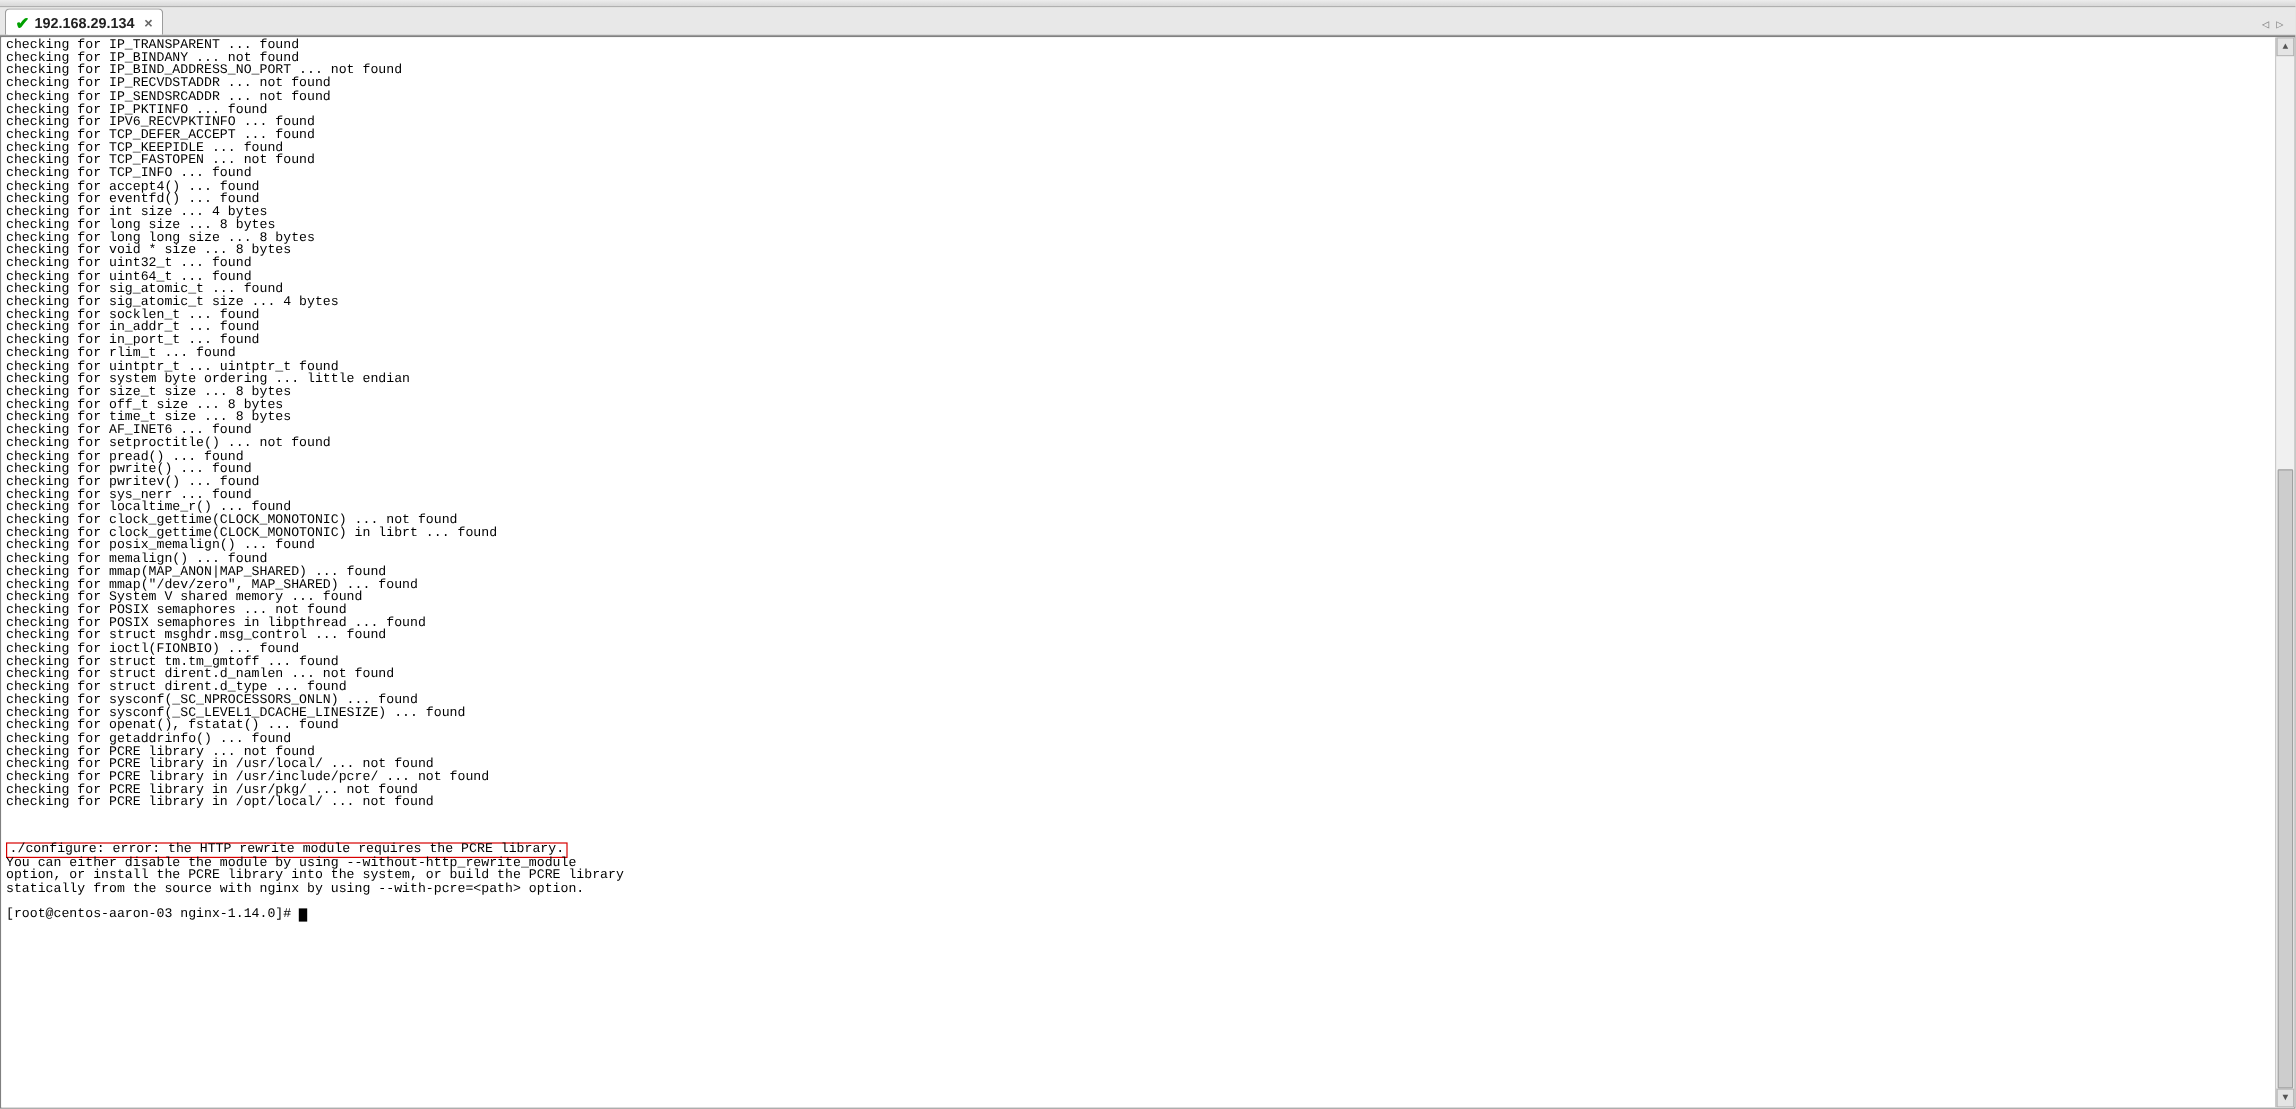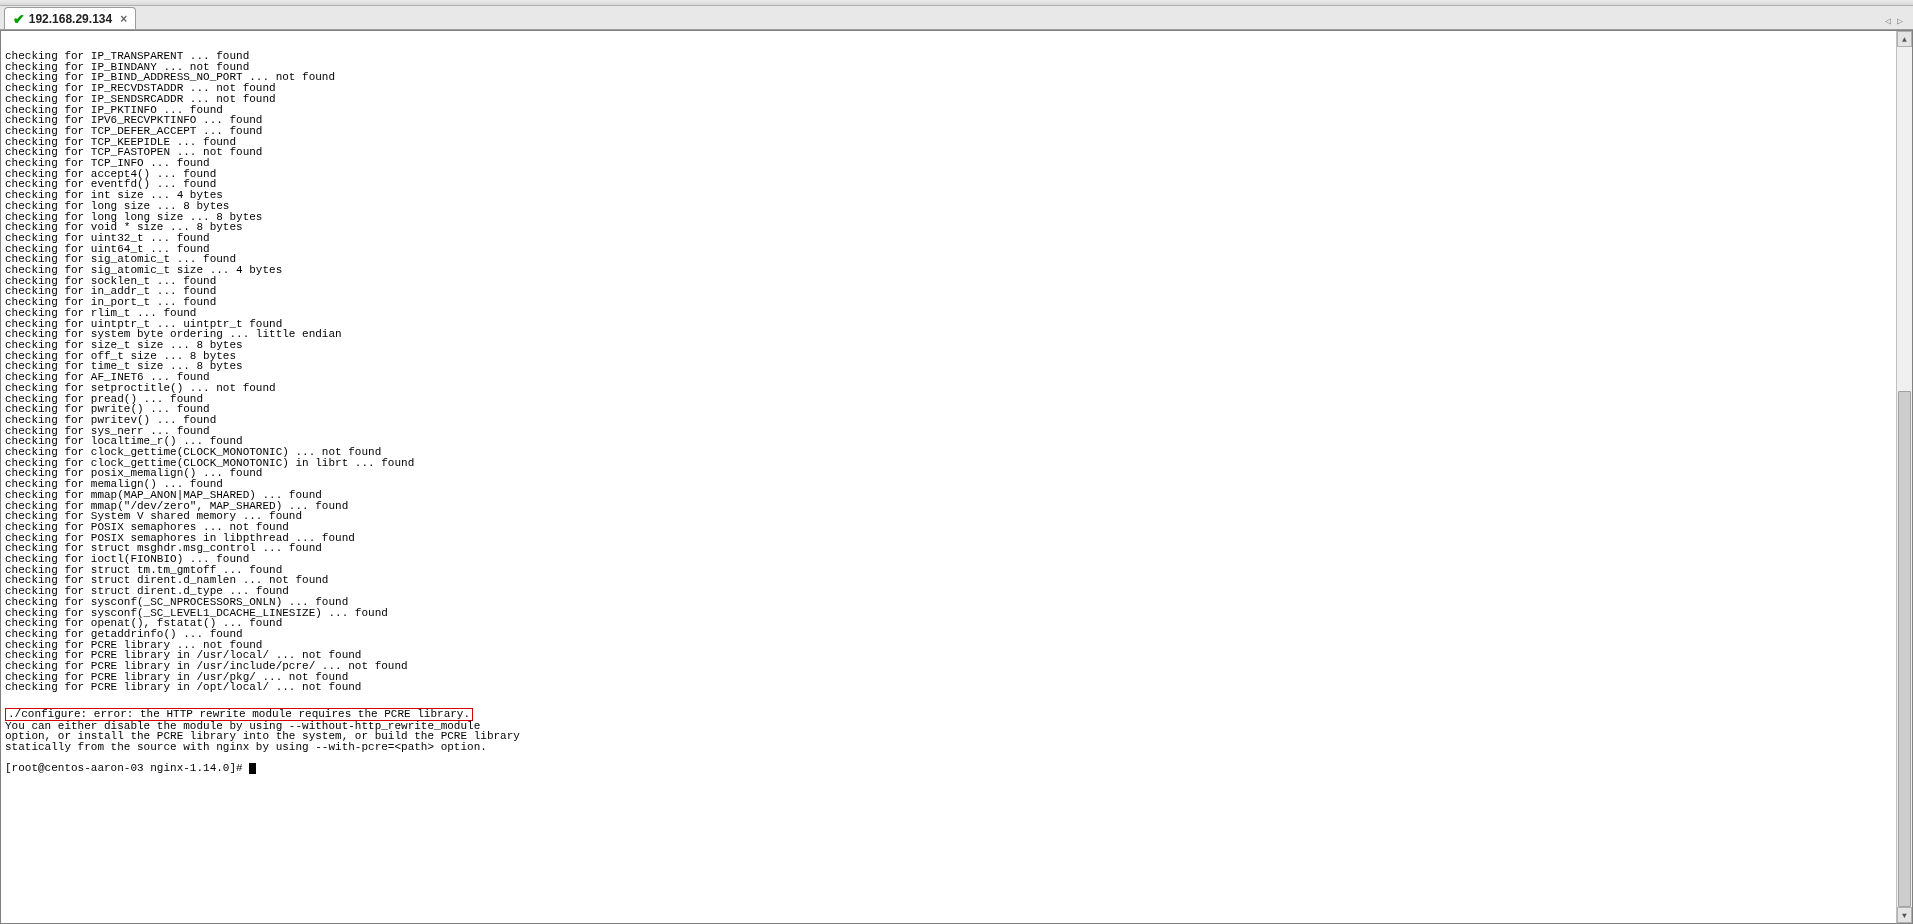--- a/index.html
+++ b/index.html
@@ -70,33 +70,33 @@
     height: calc(100% - 30px);
     position: relative;
     overflow: hidden;
   }
   .terminal {
     background: #ffffff;
     color: #000000;
     font-family: "Consolas", "Monaco", "Courier New", monospace;
     font-size: 11px;
     line-height: 10.7px;
-    padding: 20px 4px;
+    padding: 2px 4px;
     white-space: pre;
     height: 100%;
     overflow: hidden;
   }
   .terminal-line {
     display: block;
   }
   .error-box {
     border: 1.5px solid #d80000;
     display: inline-block;
     padding: 0 2px;
-    margin-top: 4px;
+    margin-top: 16px;
     margin-bottom: 0;
   }
   .cursor {
     display: inline-block;
     width: 7px;
     height: 11px;
     background: #000000;
     vertical-align: text-bottom;
   }
   .scrollbar-v {

